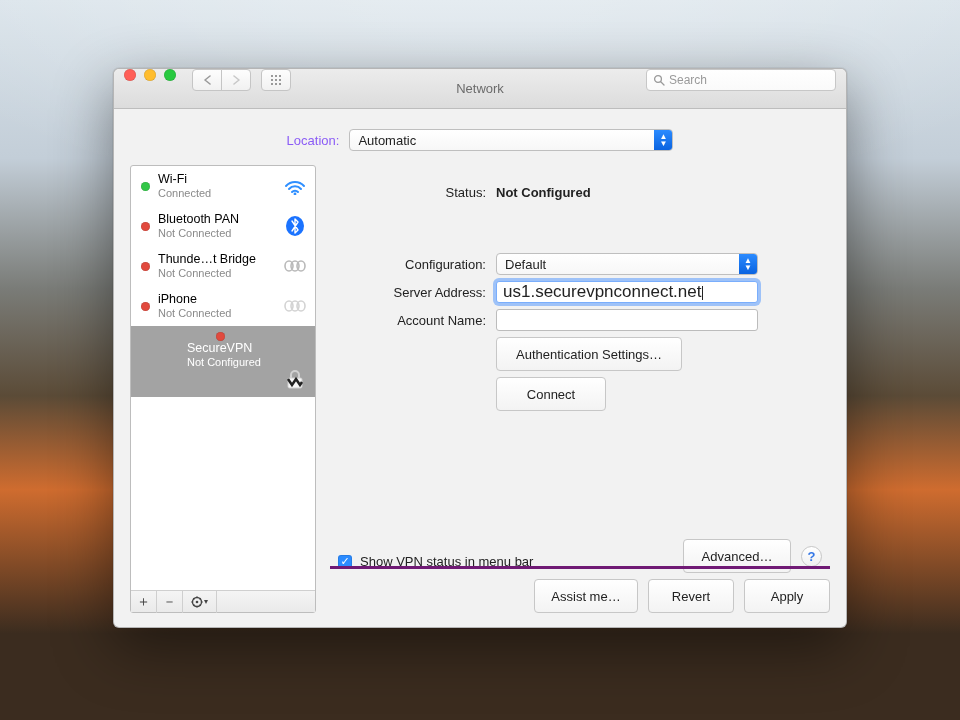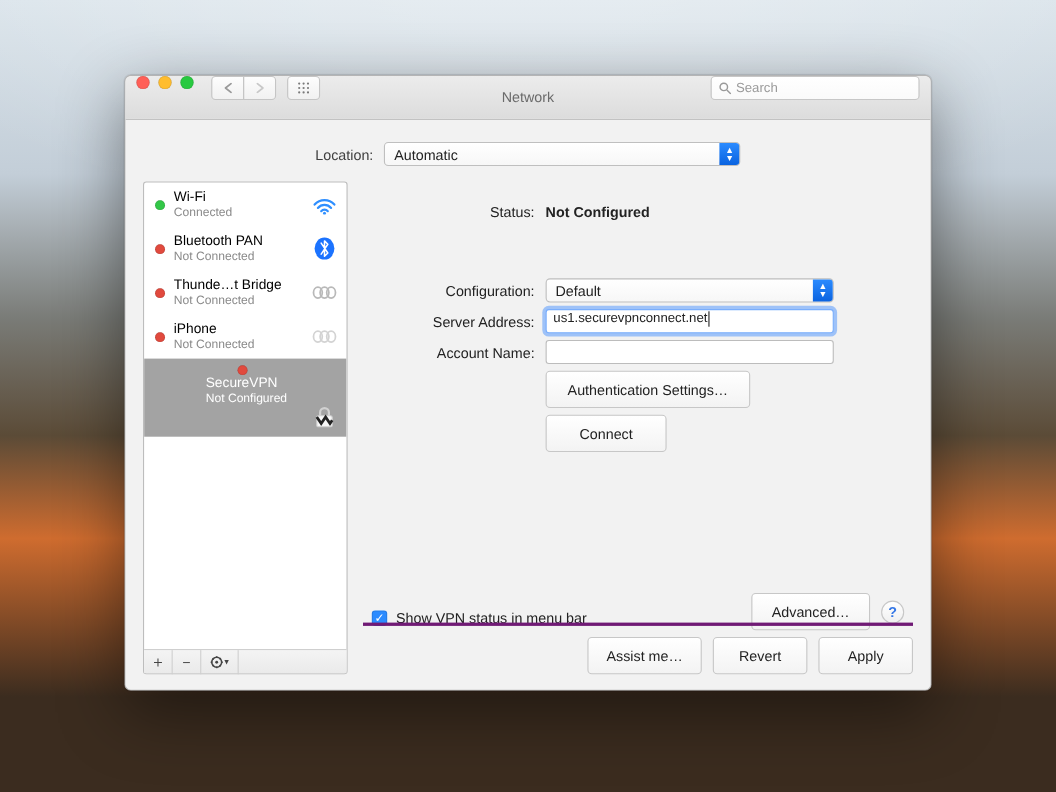--- a/index.html
+++ b/index.html
@@ -60,21 +60,21 @@
     background: linear-gradient(#fff,#fafafa); border:1px solid #c7c7c7;
     border-radius:4px; display:flex; align-items:center; padding:0 6px;
     color:#9a9a9a; font-size:12px; gap:4px;
   }
 
   .content {
     flex:1; display:flex; flex-direction:column; padding: 14px 16px 14px;
   }
 
   .location-row { display:flex; align-items:center; justify-content:center; gap:10px; padding: 6px 0 14px; }
-  .label-right { color:#404040; }
+  .label-right { color:#8b5cf6; }
 
   .popup {
     display:flex; align-items:center; height:22px;
     background: linear-gradient(#ffffff,#f7f7f7);
     border:1px solid #bfbfbf; border-radius:4px;
     font-size:13px; padding: 0 0 0 8px; position:relative;
   }
   .popup .arrow-cap {
     width:18px; height:20px; margin-left:auto;
     background: linear-gradient(#2b8bff,#0a63e0);
@@ -118,21 +118,21 @@
   }
 
   .status-row { display:flex; gap:10px; padding:20px 0 8px; }
   .status-label{ width:156px; text-align:right; }
   .status-val{ font-weight:700; }
 
   .form-row{ display:flex; align-items:center; gap:10px; padding: 3px 0;}
   .form-label{ width:156px; text-align:right; }
   .text-input{
     width:262px; height:22px; border:1px solid #bcbcbc; border-radius:3px;
-    background:#fff; padding:0 6px; font-size:12px; font-family:inherit;
+    background:#fff; padding:0 6px; font-size:17px; font-family:inherit;
   }
   .text-input.focus{ outline:0; box-shadow: 0 0 0 3px rgba(56,135,255,.45); border-color:#7aaefc;}
   .caret{ display:inline-block; width:1px; height:14px; background:#222; vertical-align:middle; margin-left:1px;}
 
   .btn{
     height:22px; padding:16px 14px; border:1px solid #c7c7c7; border-radius:4px;
     background:linear-gradient(#ffffff,#f3f3f3); font-size:13px; color:#222;
     display:inline-flex; align-items:center; justify-content:center;
   }
   .btn-row{display:flex;gap:10px; padding:3px 0 3px 166px;}

